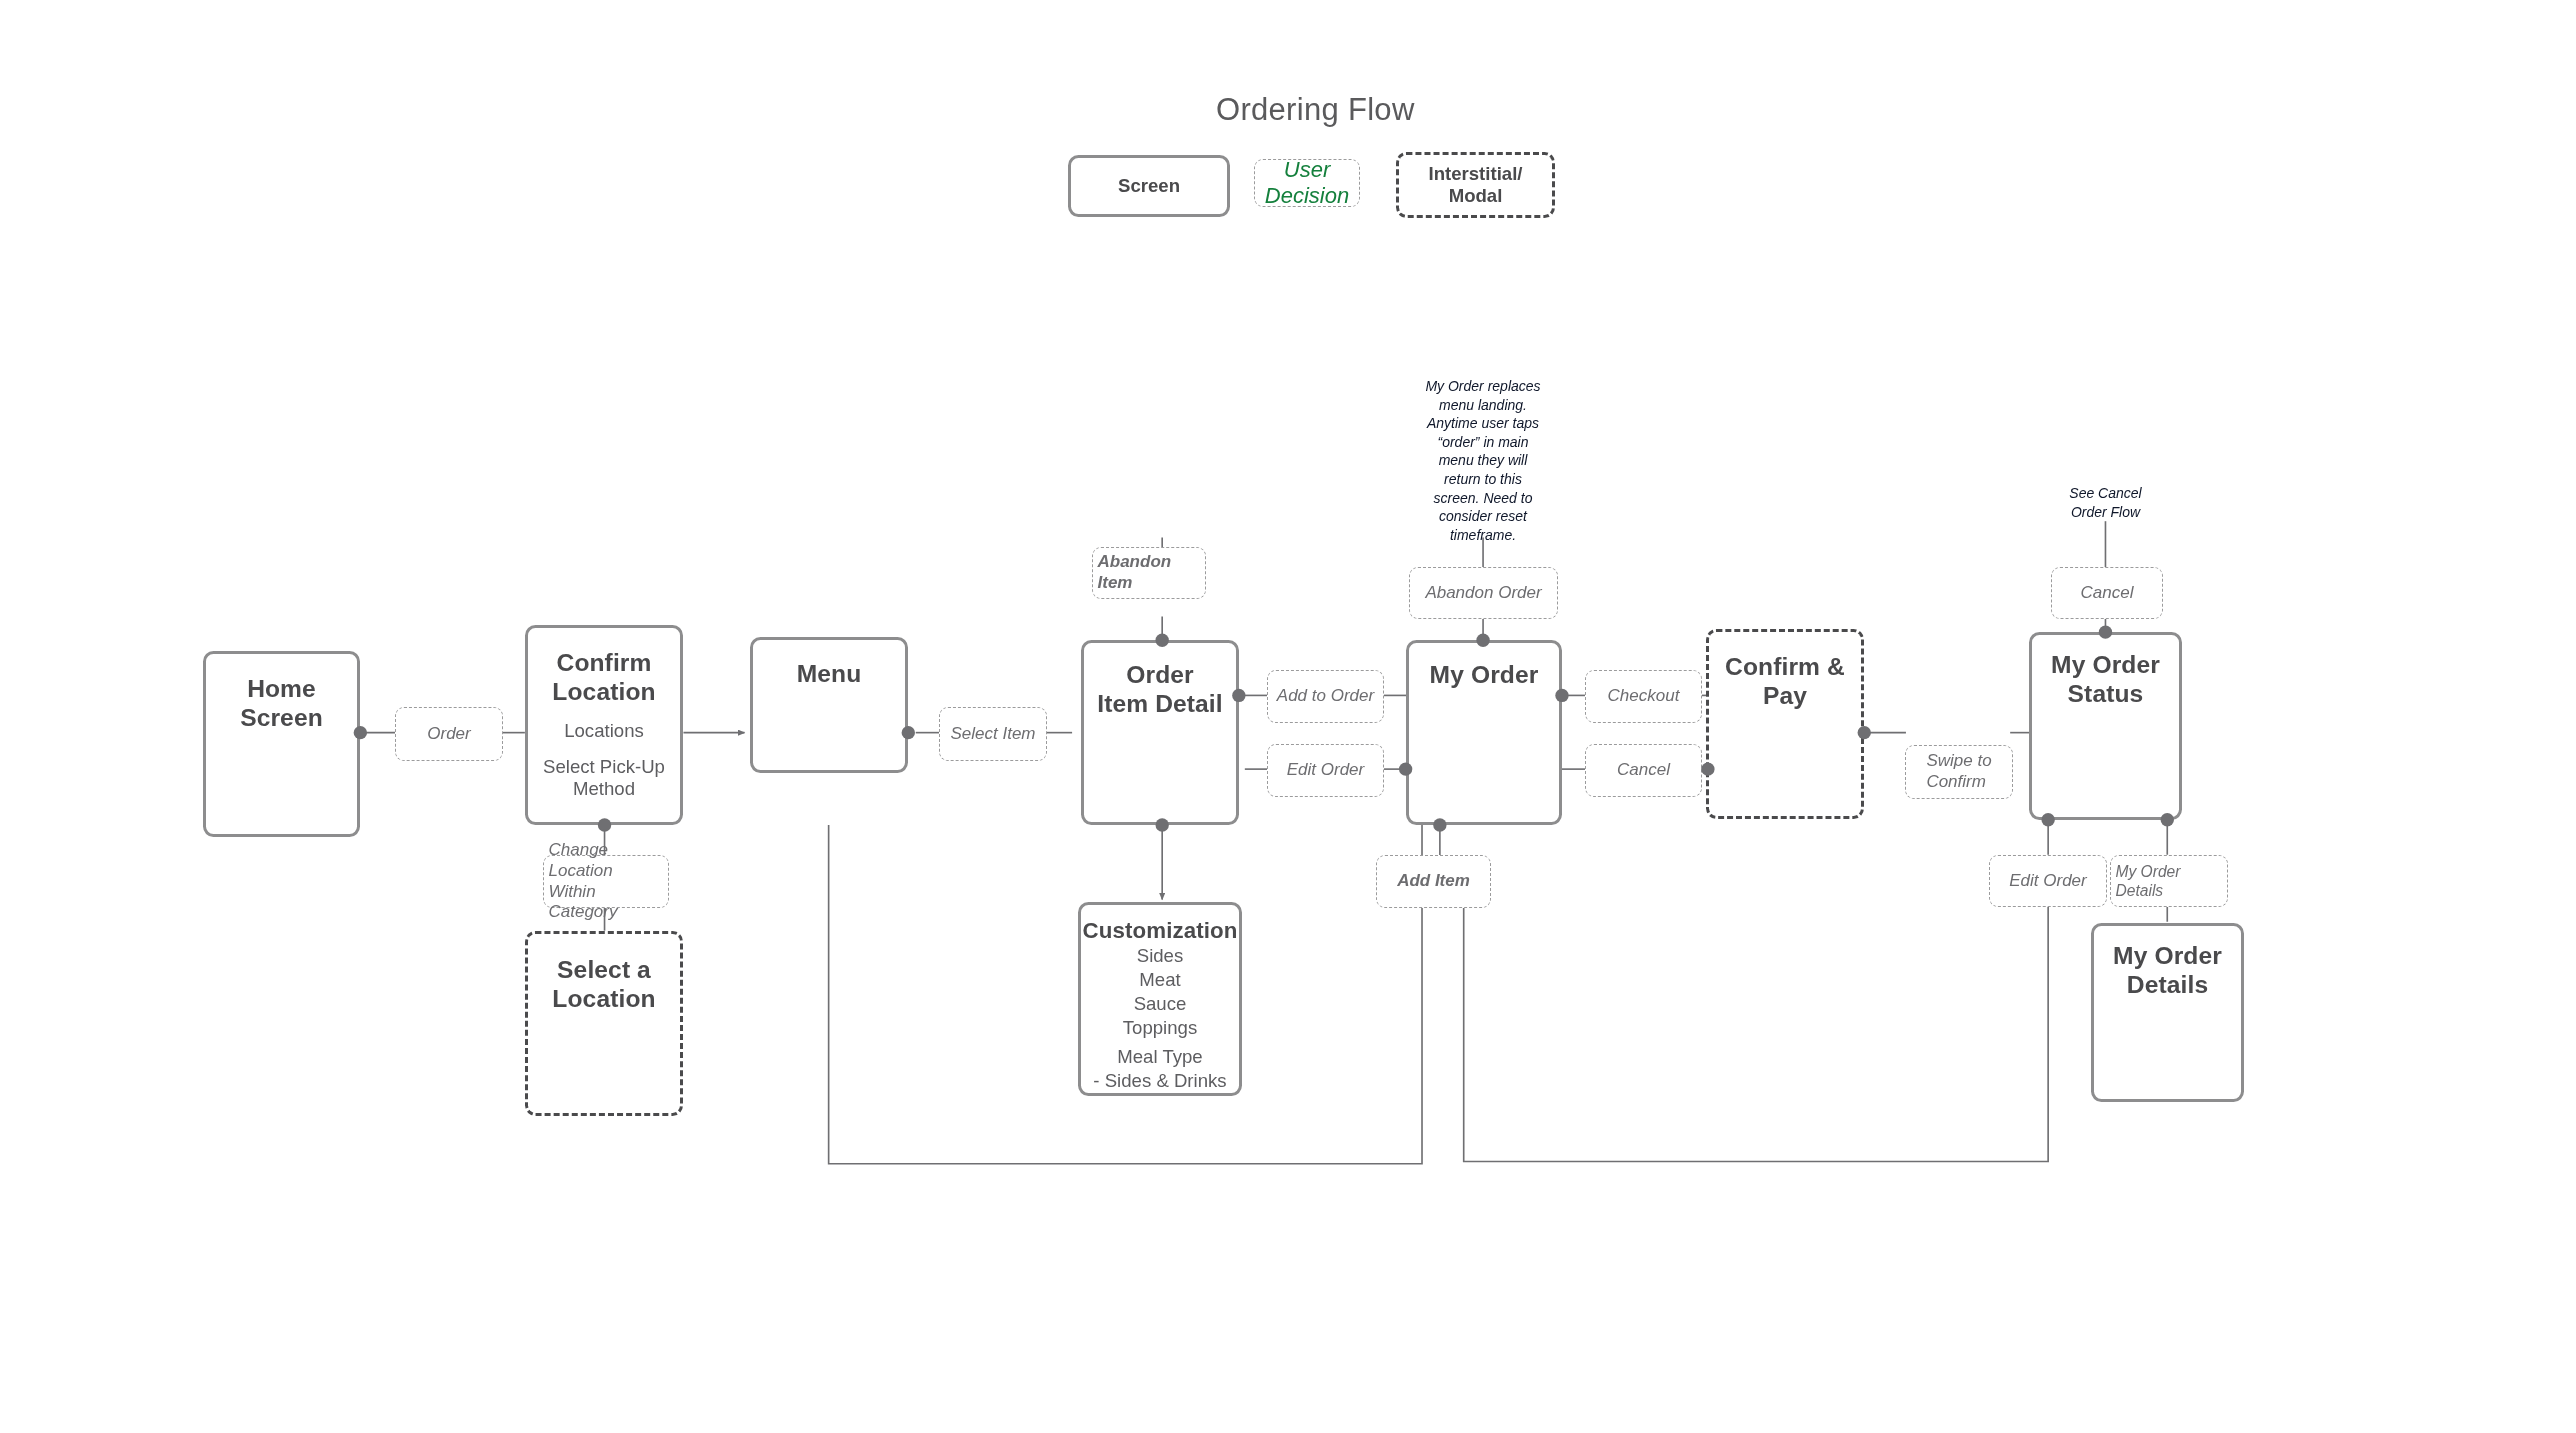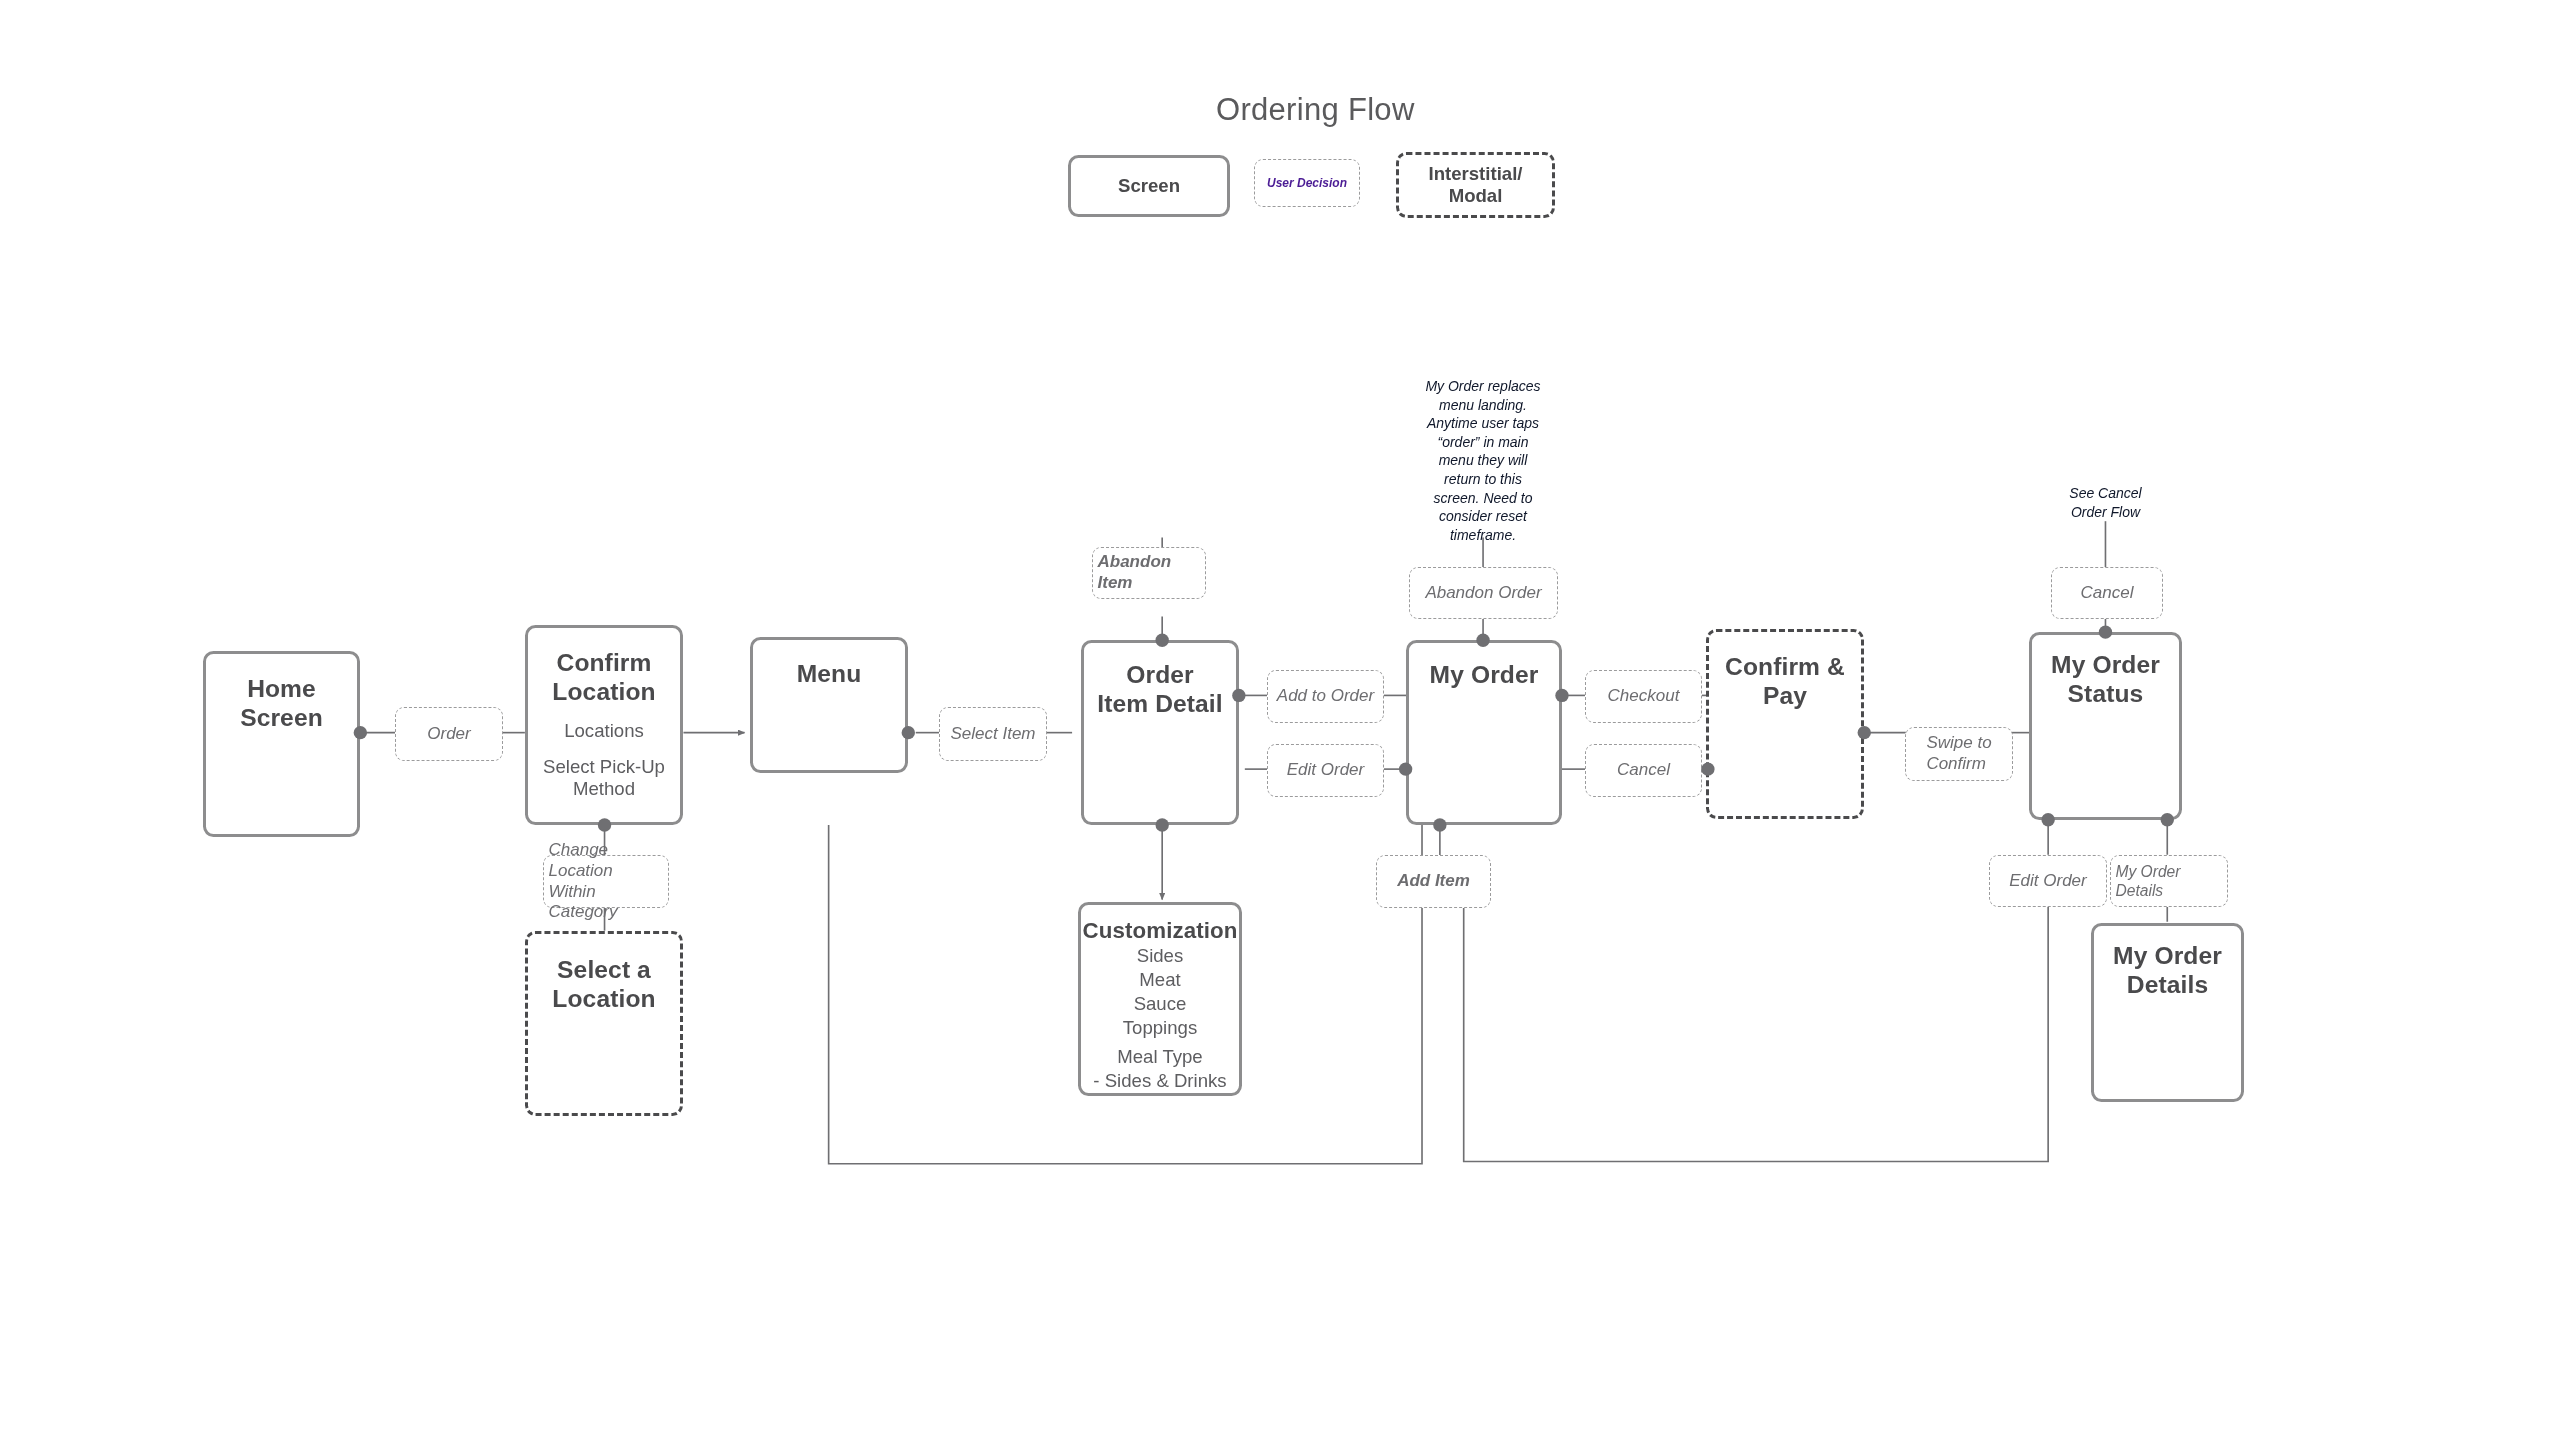--- a/index.html
+++ b/index.html
@@ -24,21 +24,21 @@
   .sub-txt{font-size:18.6px;font-weight:normal;color:#5d5d60;line-height:1.2;}
   .note{position:absolute;font-style:italic;font-size:14px;line-height:1.33;
         color:#0f172a;text-align:center;}
   .decision-lbl{font-size:17px;line-height:1.22;padding:0 4.5px;}
 
   #page-title{position:absolute;font-size:31px;color:#5a5a5c;letter-spacing:0.3px;}
 
   .legend-box{position:absolute;display:flex;align-items:center;justify-content:center;
               text-align:center;}
   .legend-lbl{font-size:18.6px;font-weight:bold;color:#4a4a4c;line-height:1.2;}
-  .legend-lbl.italic{font-weight:bold;font-style:italic;font-size:12px;color:#4c1d95;}
+  .legend-lbl.italic{font-weight:normal;font-style:italic;font-size:22px;color:#15803d;}
   .spacer{height:13.4px;}
 </style>
 </head>
 <body>
 
 <div id="canvas">
 
   <svg class="wires" viewBox="0 0 3460 1926" xmlns="http://www.w3.org/2000/svg">
     <defs>
       <marker id="arrow" markerWidth="11" markerHeight="11" refX="9" refY="4.2" orient="auto" markerUnits="userSpaceOnUse">
@@ -219,21 +219,21 @@
   </div>
 
   <div class="decision" style="position:absolute;left:1585px;top:670px;width:115px;height:51px;">
     <div class="decision-lbl">Checkout</div>
   </div>
 
   <div class="decision" style="position:absolute;left:1585px;top:744px;width:115px;height:51px;">
     <div class="decision-lbl">Cancel</div>
   </div>
 
-  <div class="decision" style="position:absolute;left:1905px;top:727px;width:106px;height:52px;">
+  <div class="decision" style="position:absolute;left:1905px;top:745px;width:106px;height:52px;">
     <div class="decision-lbl" style="white-space:pre-line;">Swipe to
 Confirm</div>
   </div>
 
   <div class="decision" style="position:absolute;left:2051px;top:567px;width:110px;height:50px;">
     <div class="decision-lbl">Cancel</div>
   </div>
 
   <div class="decision" style="position:absolute;left:1989px;top:855px;width:116px;height:50px;">
     <div class="decision-lbl">Edit Order</div>

